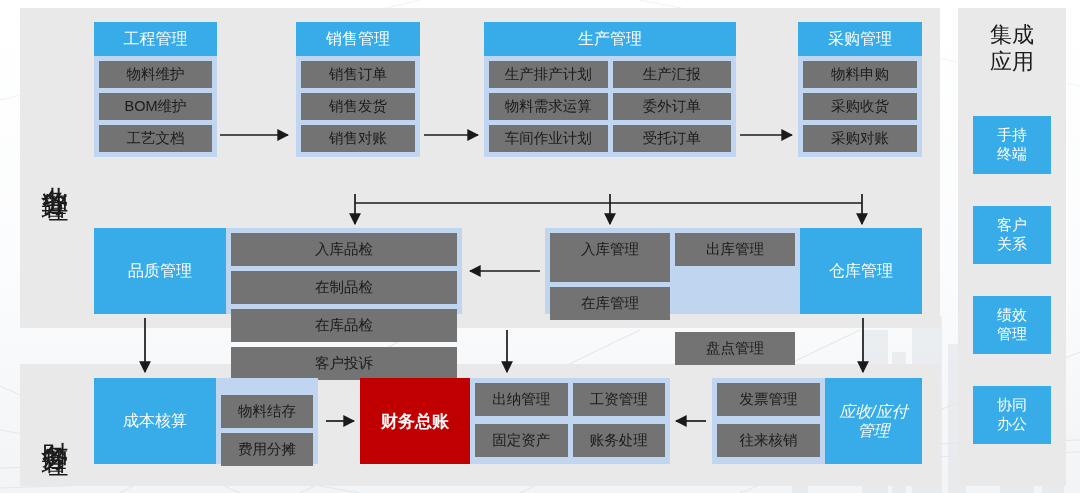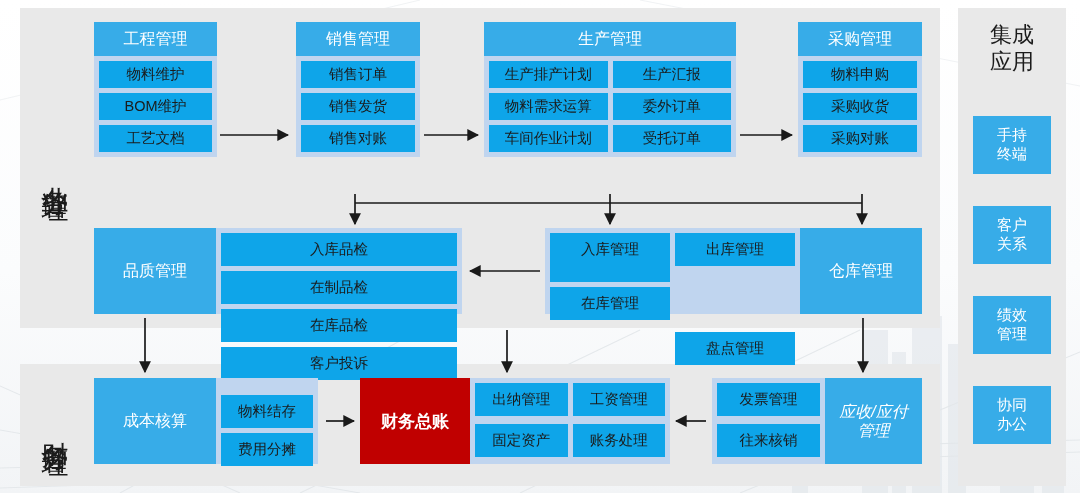--- a/index.html
+++ b/index.html
@@ -53,21 +53,21 @@
     height: 34px;
     white-space: nowrap;
   }
   .mod-body {
     background: #c0d5ef;
     padding: 5px;
     display: grid;
     gap: 5px;
   }
   .cell {
-    background: #0ea5e9;
+    background: #737373;
     color: #1b1b1b;
     font-size: 14.5px;
     text-align: center;
     line-height: 27px;
     height: 27px;
     white-space: nowrap;
     overflow: hidden;
   }
 
   
@@ -204,21 +204,21 @@
   <div class="module" id="mod-purchasing" style="left:798px; top:22px; width:124px;">
     <div class="mod-head">采购管理</div>
     <div class="mod-body" style="grid-template-columns:1fr;">
       <div class="cell">物料申购</div>
       <div class="cell">采购收货</div>
       <div class="cell">采购对账</div>
     </div>
   </div>
 
   <div class="sideblock" id="mod-quality" style="left:94px; top:228px; width:368px; height:86px;">
-    <div class="blue-label" style="width:122px;">品质管理</div>
+    <div class="blue-label" style="width:132px;">品质管理</div>
     <div class="grid" style="grid-template-columns:1fr;">
       <div class="cell" style="line-height:33px;height:33px;">入库品检</div>
       <div class="cell" style="line-height:33px;height:33px;">在制品检</div>
       <div class="cell" style="line-height:33px;height:33px;">在库品检</div>
       <div class="cell" style="line-height:33px;height:33px;">客户投诉</div>
     </div>
   </div>
 
   <div class="sideblock" id="mod-warehouse" style="left:545px; top:228px; width:377px; height:86px;">
     <div class="grid" style="grid-template-columns:1fr 1fr;">

